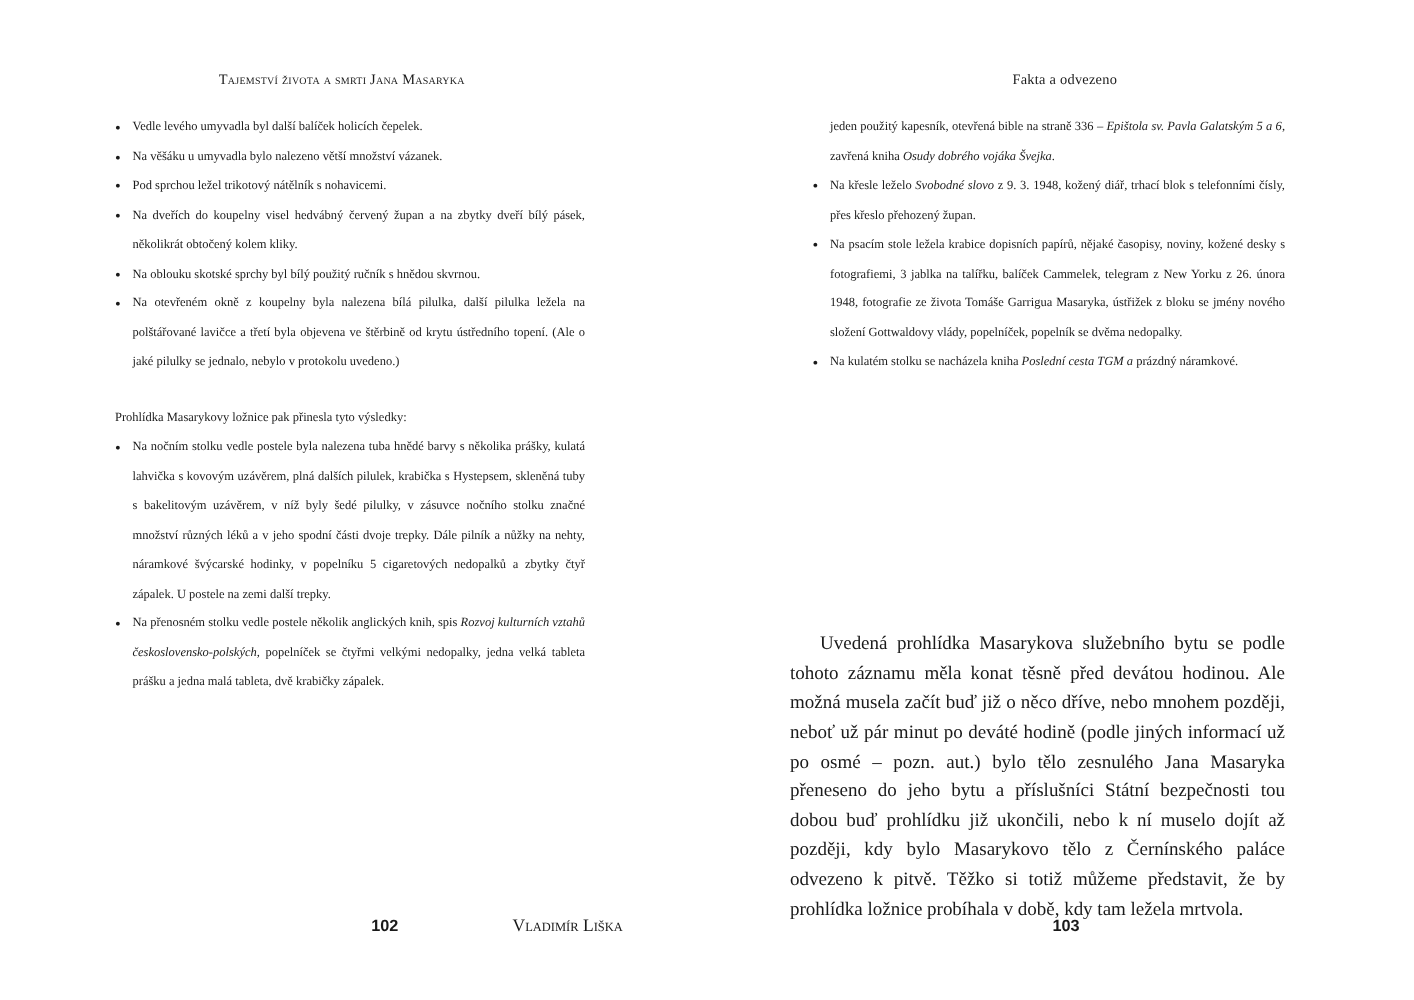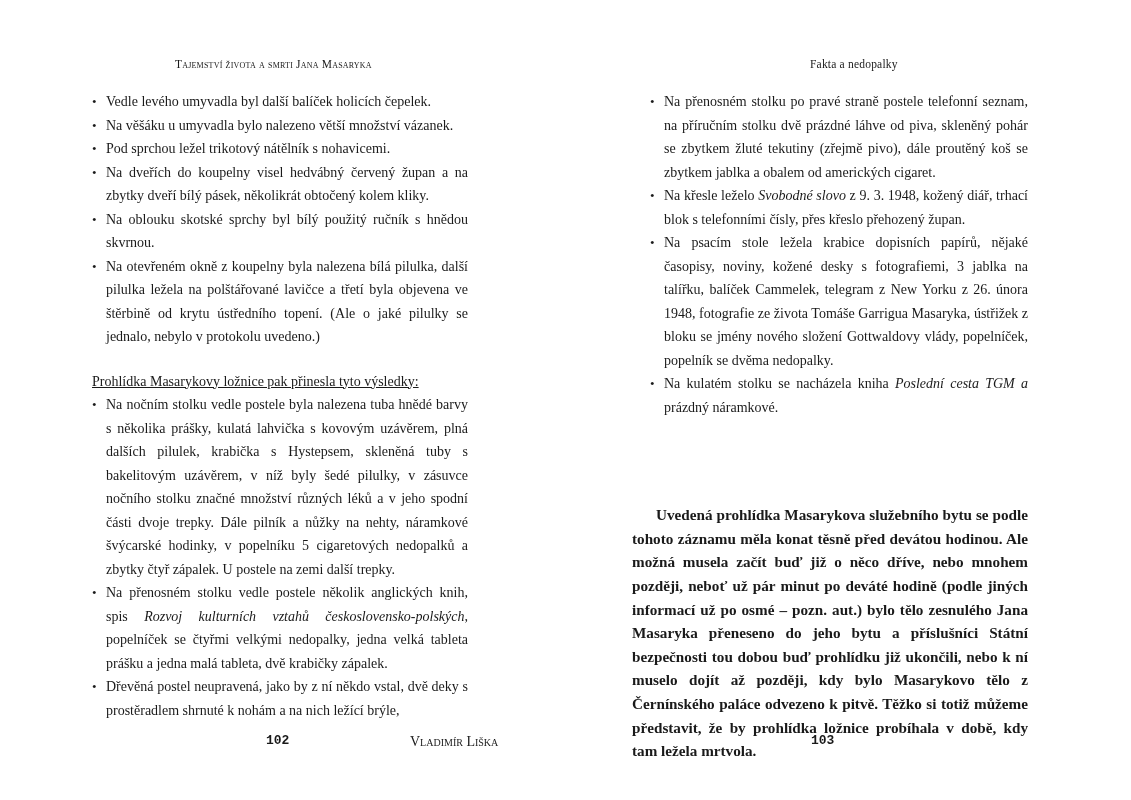--- a/index.html
+++ b/index.html
@@ -4,33 +4,33 @@
 <style>
   html, body { margin: 0; padding: 0; background: #ffffff; }
   body { width: 1131px; height: 800px; position: relative; overflow: hidden;
          font-family: "Liberation Serif", "DejaVu Serif", serif; color: #1a1a1a; }
   .page { position: absolute; top: 0; height: 800px; }
   .page.left { left: 0; width: 565px; }
   .page.right { left: 565px; width: 566px; }
   .running-head { position: absolute; top: 58px; font-size: 11.5px; letter-spacing: 0.2px; white-space: nowrap; }
   .left .running-head { left: 175px; font-variant: small-caps; text-align: right; }
   .right .running-head { left: 245px; }
-  .column { position: absolute; font-size: 14px; line-height: 23.5px; text-align: justify; }
+  .column { position: absolute; font-size: 10px; line-height: 23.5px; text-align: justify; }
   .left .column { left: 92px; top: 90px; width: 376px; }
   .right .column { left: 85px; top: 90px; width: 378px; }
   ul.bullets { list-style: none; margin: 0; padding: 0; }
   ul.bullets li { position: relative; padding-left: 14px; }
   ul.bullets li::before { content: "•"; position: absolute; left: 0; top: 0; font-size: 13px; }
   ul.bullets li.continued { padding-left: 14px; }
   ul.bullets li.continued::before { content: ""; }
-  .para { margin: 0; text-decoration: underline; }
+  .para { margin: 0; }
   .gap { height: 21px; }
   .indent { text-indent: 24px; }
-  .right .body-para { position: absolute; left: 67px; top: 488px; width: 396px; font-size: 15.2px; line-height: 23.6px; text-align: justify; font-weight: bold; }
-  .folio { position: absolute; top: 733px; font-size: 13px; font-weight: bold; font-family: Liberation Mono, monospace; }
+  .right .body-para { position: absolute; left: 67px; top: 488px; width: 396px; font-size: 15.2px; line-height: 23.6px; text-align: justify; }
+  .folio { position: absolute; top: 733px; font-size: 13px; font-weight: bold; font-family: Liberation Sans, sans-serif; margin-left: 31px; }
   .left .folio { left: 266px; }
   .right .folio { left: 246px; }
   .footer-author { position: absolute; top: 734px; left: 410px; font-size: 14px; font-variant: small-caps; white-space: nowrap; }
   i { font-style: italic; }
 </style>
 </head>
 <body>
 
 <div class="page left">
   <div class="running-head">Tajemství života a smrti Jana Masaryka</div>
@@ -42,34 +42,33 @@
       <li>Pod sprchou ležel trikotový nátělník s nohavicemi.</li>
       <li>Na dveřích do koupelny visel hedvábný červený župan a na zbytky dveří bílý pásek, několikrát obtočený kolem kliky.</li>
       <li>Na oblouku skotské sprchy byl bílý použitý ručník s hnědou skvrnou.</li>
       <li>Na otevřeném okně z koupelny byla nalezena bílá pilulka, další pilulka ležela na polštářované lavičce a třetí byla objevena ve štěrbině od krytu ústředního topení. (Ale o jaké pilulky se jednalo, nebylo v protokolu uvedeno.)</li>
     </ul>
     <div class="gap"></div>
     <p class="para">Prohlídka Masarykovy ložnice pak přinesla tyto výsledky:</p>
     <ul class="bullets">
       <li>Na nočním stolku vedle postele byla nalezena tuba hnědé barvy s několika prášky, kulatá lahvička s kovovým uzávěrem, plná dalších pilulek, krabička s Hystepsem, skleněná tuby s bakelitovým uzávěrem, v níž byly šedé pilulky, v zásuvce nočního stolku značné množství různých léků a v jeho spodní části dvoje trepky. Dále pilník a nůžky na nehty, náramkové švýcarské hodinky, v popelníku 5 cigaretových nedopalků a zbytky čtyř zápalek. U postele na zemi další trepky.</li>
       <li><span>Na přenosném stolku vedle postele několik anglických knih, spis </span><i>Rozvoj kulturních vztahů československo-polských</i><span>, popelníček se čtyřmi velkými nedopalky, jedna velká tableta prášku a jedna malá tableta, dvě krabičky zápalek.</span></li>
-      <li>Dřevěná postel neupravená, jako by z ní někdo vstal, dvě deky s prostěradlem shrnuté k nohám a na nich ležící brýle,</li>
     </ul>
   </div>
 
   <div class="folio">102</div>
   <div class="footer-author">Vladimír Liška</div>
 </div>
 
 <div class="page right">
-  <div class="running-head">Fakta a nedopalky</div>
+  <div class="running-head">Fakta a odvezeno</div>
 
   <div class="column">
     <ul class="bullets">
-      <li>Na přenosném stolku po pravé straně postele telefonní seznam, na příručním stolku dvě prázdné láhve od piva, skleněný pohár se zbytkem žluté tekutiny (zřejmě pivo), dále proutěný koš se zbytkem jablka a obalem od amerických cigaret.</li>
+      <li class="continued"><span>jeden použitý kapesník, otevřená bible na straně 336 – </span><i>Epištola sv. Pavla Galatským 5 a 6</i><span>, zavřená kniha </span><i>Osudy dobrého vojáka Švejka</i><span>.</span></li>
       <li><span>Na křesle leželo </span><i>Svobodné slovo</i><span> z 9. 3. 1948, kožený diář, trhací blok s telefonními čísly, přes křeslo přehozený župan.</span></li>
       <li>Na psacím stole ležela krabice dopisních papírů, nějaké časopisy, noviny, kožené desky s fotografiemi, 3 jablka na talířku, balíček Cammelek, telegram z New Yorku z 26. února 1948, fotografie ze života Tomáše Garrigua Masaryka, ústřižek z bloku se jmény nového složení Gottwaldovy vlády, popelníček, popelník se dvěma nedopalky.</li>
       <li><span>Na kulatém stolku se nacházela kniha </span><i>Poslední cesta TGM a</i><span> prázdný náramkové.</span></li>
     </ul>
   </div>
 
   <p class="body-para indent">Uvedená prohlídka Masarykova služebního bytu se podle tohoto záznamu měla konat těsně před devátou hodinou. Ale možná musela začít buď již o něco dříve, nebo mnohem později, neboť už pár minut po deváté hodině (podle jiných informací už po osmé – pozn. aut.) bylo tělo zesnulého Jana Masaryka přeneseno do jeho bytu a příslušníci Státní bezpečnosti tou dobou buď prohlídku již ukončili, nebo k ní muselo dojít až později, kdy bylo Masarykovo tělo z Černínského paláce odvezeno k pitvě. Těžko si totiž můžeme představit, že by prohlídka ložnice probíhala v době, kdy tam ležela mrtvola.</p>
 
   <div class="folio">103</div>
 </div>

